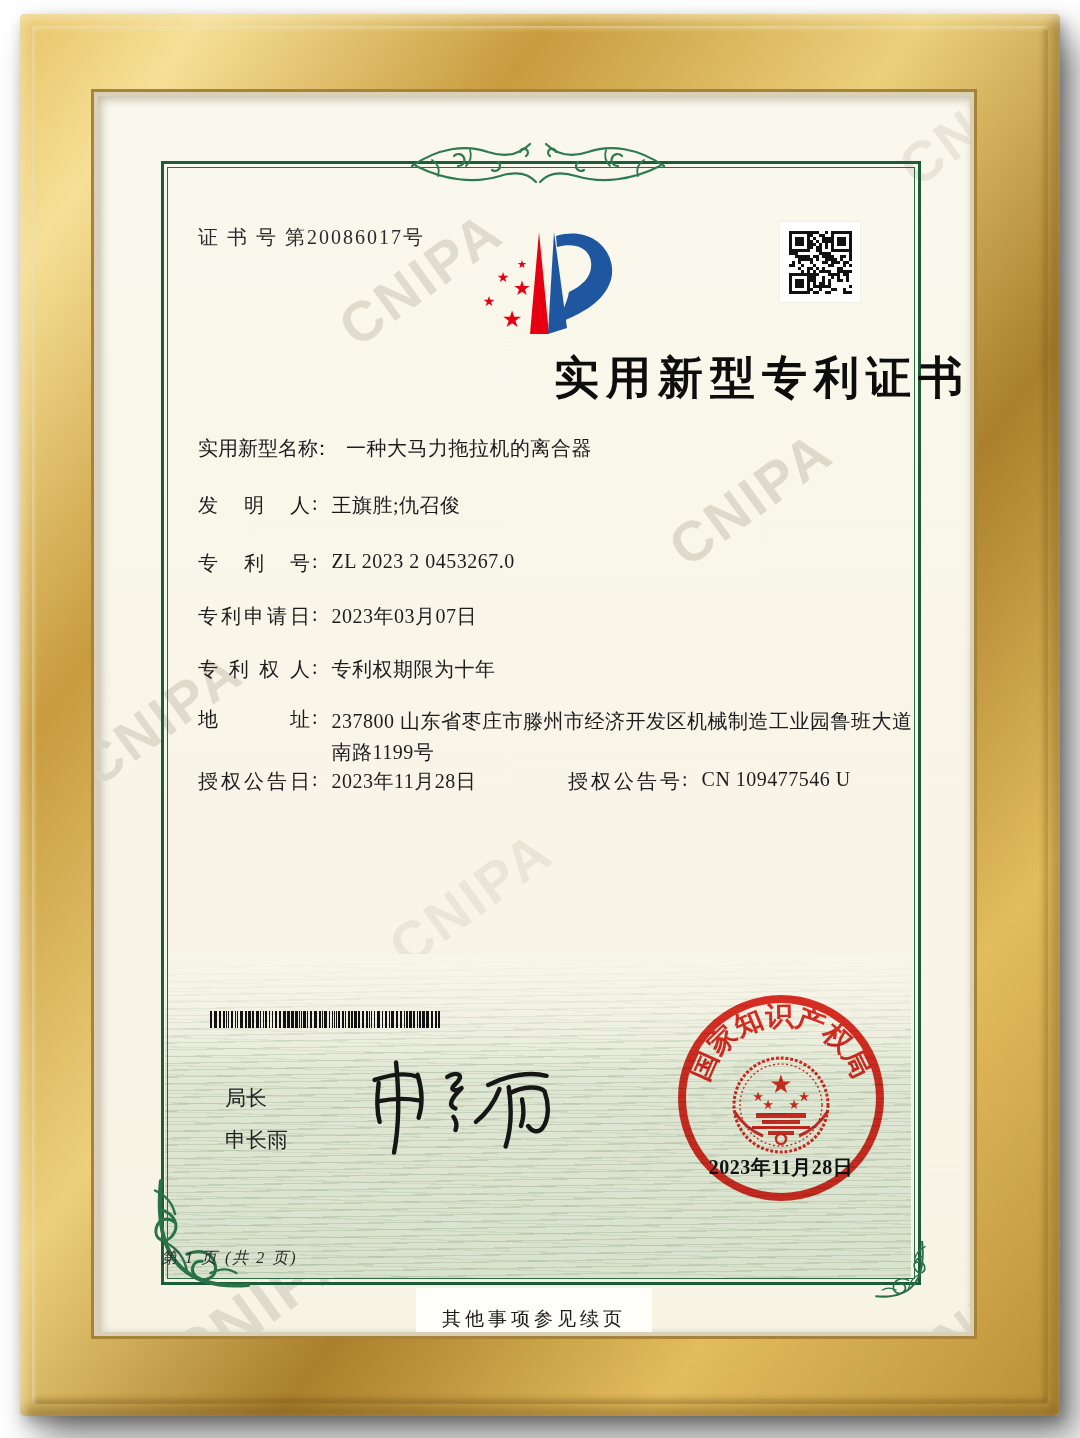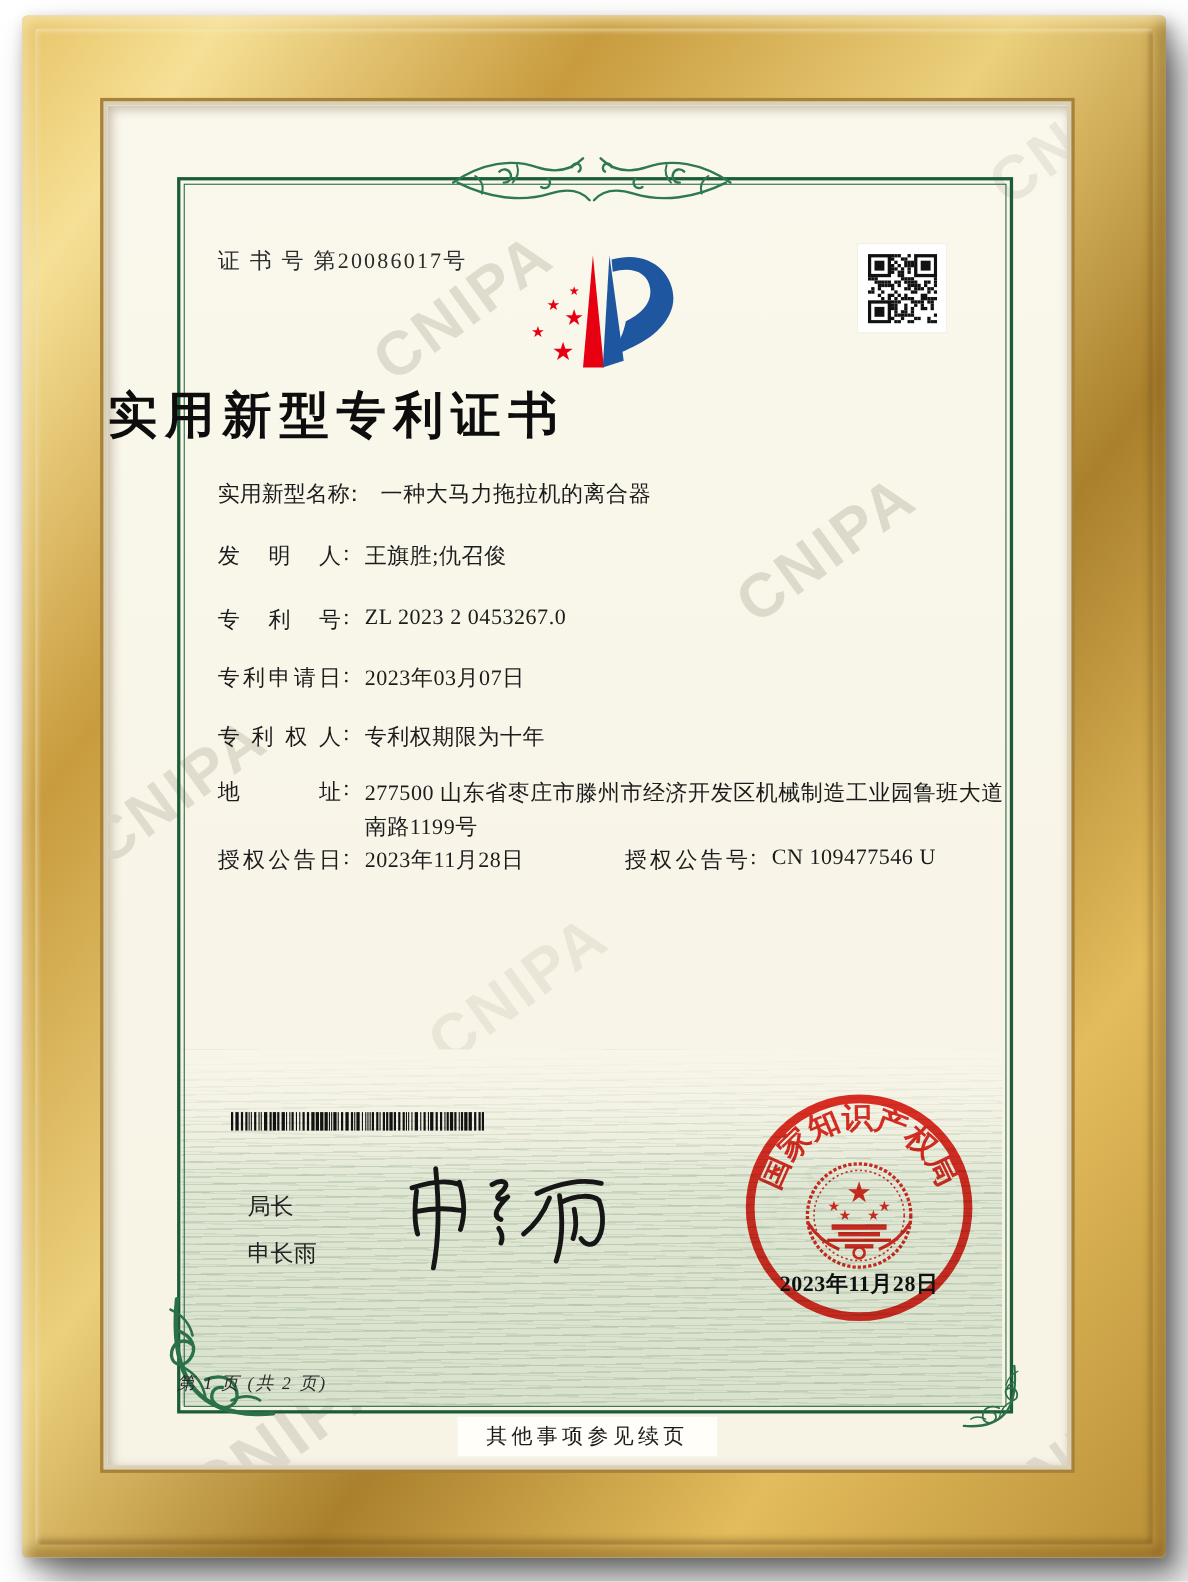--- a/index.html
+++ b/index.html
@@ -30,21 +30,21 @@
     background-image:
       linear-gradient(180deg,#f8f5e9 0px,rgba(248,245,233,0) 115px),
       repeating-linear-gradient(179deg,rgba(138,164,128,.30) 0 1.3px,rgba(138,164,128,0) 1.3px 6.8px),
       repeating-linear-gradient(181.5deg,rgba(150,172,140,.20) 0 1.2px,rgba(150,172,140,0) 1.2px 9.3px),
       linear-gradient(180deg,rgba(219,228,208,0) 0,rgba(219,228,208,.85) 135px,rgba(215,225,204,.95) 100%);}
   
   .cert-no{position:absolute;left:100px;top:128px;z-index:3;font-size:20px;color:#2b2b2b;letter-spacing:2px;}
   .logo{position:absolute;left:372px;top:120px;width:150px;height:120px;z-index:3;}
   .qr{position:absolute;left:682px;top:126px;width:80px;height:80px;background:#fff;z-index:3;
       display:flex;align-items:center;justify-content:center;box-shadow:0 0 0 1px rgba(0,0,0,.03);}
-  .title{position:absolute;left:0;right:0;top:252px;z-index:3;text-align:left;
+  .title{position:absolute;left:0;right:0;top:252px;z-index:3;text-align:right;
       font-family:"Liberation Sans","DejaVu Sans",sans-serif;font-weight:700;font-size:45px;
       letter-spacing:7px;color:#0d0d0d;}
   
   .f-row{position:absolute;left:100px;z-index:3;font-size:20px;color:#1c1c1c;white-space:nowrap;}
   .lbl{display:inline-flex;width:112px;justify-content:space-between;vertical-align:top;}
   .colon{display:inline-block;margin-left:2px;vertical-align:top;}
   .val{display:inline-block;margin-left:14px;vertical-align:top;letter-spacing:.5px;}
   .val-wrap{white-space:normal;width:582px;line-height:31px;}
   
   .paras{position:absolute;left:84px;top:712px;width:712px;z-index:3;font-size:16.5px;
@@ -55,21 +55,21 @@
   .signer{position:absolute;left:96px;top:981px;z-index:3;
       font-family:"Liberation Sans","DejaVu Sans",sans-serif;font-size:21px;color:#222;line-height:42px;margin-left:31px;}
   .signature{position:absolute;left:252px;top:956px;width:215px;height:108px;z-index:3;}
   .seal{position:absolute;left:578px;top:897px;width:210px;height:210px;z-index:4;
       mix-blend-mode:multiply;opacity:.95;}
   .seal-date{position:absolute;left:578px;top:1058px;width:210px;z-index:5;text-align:center;
       font-size:20px;font-weight:700;color:#101010;letter-spacing:.5px;}
   .page-no{position:absolute;left:63px;top:1152px;width:754px;z-index:3;text-align:left;
       font-size:16px;color:#2b2b2b;letter-spacing:2px;font-style:italic;}
   .note-box{position:absolute;left:50%;transform:translateX(-50%);top:1192px;z-index:3;
-      background:#fffef8;padding:5px 26px;font-size:19px;color:#1c1c1c;letter-spacing:4px;
+      background:#fffef8;padding:18px 26px;font-size:19px;color:#1c1c1c;letter-spacing:4px;
       white-space:nowrap;}
   
   .ornament-top{position:absolute;left:310px;top:44px;width:260px;height:48px;z-index:3;}
   .fl{position:absolute;z-index:3;}
   .fl-bl{left:44px;top:1078px;width:118px;height:118px;}
   .fl-br{left:772px;top:1142px;width:62px;height:62px;transform:scale(-1,1);}
 </style>
 </head>
 <body>
 
@@ -334,21 +334,21 @@
             <span>专</span>
             <span>利</span>
             <span>权</span>
             <span>人</span>
           </span><span class="colon">:</span><span class="val">专利权期限为十年</span>
       </div>
       <div class="f-row" style="top:610px;">
         <span class="lbl">
             <span>地</span>
             <span>址</span>
-          </span><span class="colon">:</span><span class="val val-wrap">277500 山东省枣庄市滕州市经济开发区机械制造工业园鲁班大道南路1199号</span>
+          </span><span class="colon">:</span><span class="val val-wrap">237800 山东省枣庄市滕州市经济开发区机械制造工业园鲁班大道南路1199号</span>
       </div>
       <div class="f-row" style="top:672px;">
         <span class="lbl">
             <span>授</span>
             <span>权</span>
             <span>公</span>
             <span>告</span>
             <span>日</span>
           </span><span class="colon">:</span><span class="val">2023年11月28日</span>
       </div>

